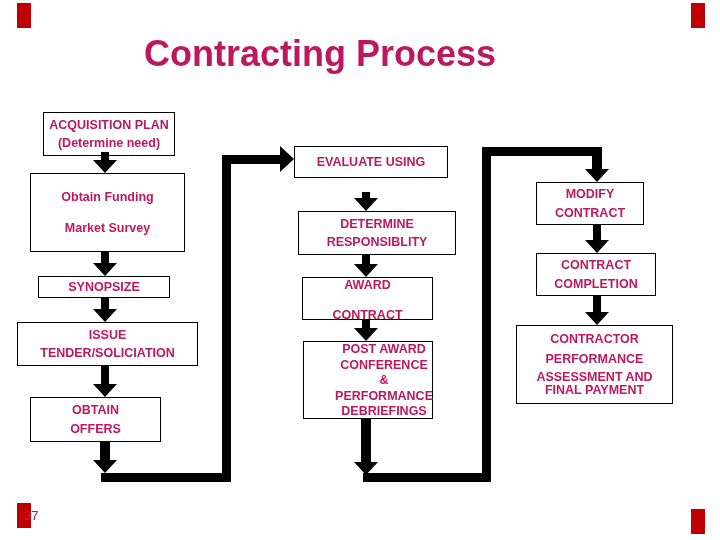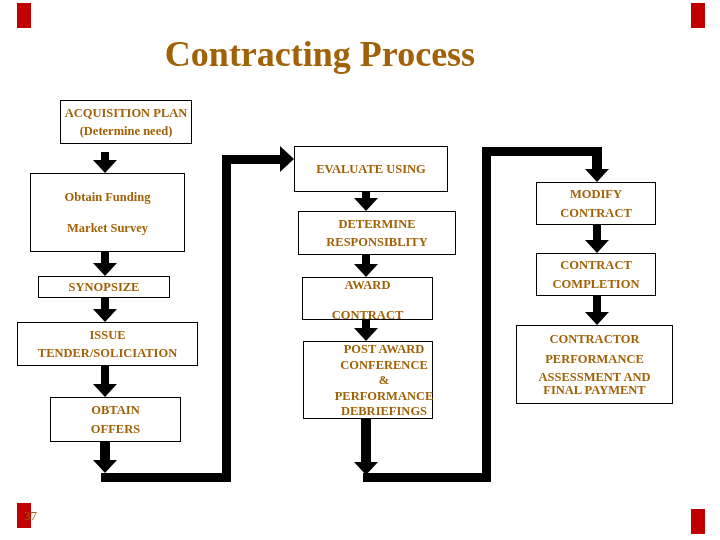--- a/index.html
+++ b/index.html
@@ -1,22 +1,22 @@
 <!DOCTYPE html>
 <html><head>
 <meta charset="utf-8">
 <style>
   html,body{margin:0;padding:0;background:#888;}
   #slide{
     position:relative;
     width:720px;height:540px;
     background:#ffffff;
     overflow:hidden;
-    font-family:Liberation Serif, serif;
-    color:#a16207;
+    font-family:Liberation Sans, sans-serif;
+    color:#be185d;
   }
   .corner{
     position:absolute;width:14px;height:25px;background:#c00000;
   }
   .title{
     position:absolute;top:33px;left:0;width:640px;
     text-align:center;font-size:36px;font-weight:bold;
     letter-spacing:0px;white-space:nowrap;
   }
   .node{
@@ -61,21 +61,21 @@
 
 <div id="slide">
 
   <div class="corner" style="left:17px;top:3px;"></div>
   <div class="corner" style="left:691px;top:3px;"></div>
   <div class="corner" style="left:17px;top:503px;"></div>
   <div class="corner" style="left:691px;top:509px;"></div>
 
   <div class="title">Contracting Process</div>
 
-  <div class="node" style="left:43px;top:100px;width:132px;height:44px;margin-left:17px;">
+  <div class="node" style="left:43px;top:112px;width:132px;height:44px;">
     <div class="ln">ACQUISITION PLAN</div>
     <div class="ln">(Determine need)</div>
   </div>
 
   <div class="arrow-down" style="left:93px;top:152px;width:24px;height:21px;">
     <div class="stem" style="height:9px;"></div>
       <div class="head"></div>
   </div>
 
   <div class="node" style="left:30px;top:173px;width:155px;height:79px;">
@@ -100,36 +100,36 @@
   <div class="node" style="left:17px;top:322px;width:181px;height:44px;">
     <div class="ln">ISSUE</div>
     <div class="ln">TENDER/SOLICIATION</div>
   </div>
 
   <div class="arrow-down" style="left:93px;top:366px;width:24px;height:31px;">
     <div class="stem" style="height:19px;"></div>
       <div class="head"></div>
   </div>
 
-  <div class="node" style="left:50px;top:397px;width:131px;height:45px;">
+  <div class="node" style="left:30px;top:397px;width:131px;height:45px;">
     <div class="ln">OBTAIN</div>
     <div class="ln">OFFERS</div>
   </div>
 
   <div class="arrow-down thick" style="left:93px;top:442px;width:24px;height:31px;">
     <div class="stem" style="height:19px;"></div>
       <div class="head"></div>
   </div>
 
   <div class="conn" style="left:101px;top:473px;width:130px;height:9px;"></div>
   <div class="conn" style="left:222px;top:155px;width:9px;height:327px;"></div>
   <div class="conn" style="left:222px;top:155px;width:59px;height:9px;"></div>
   <div class="head-right" style="left:280px;top:146px;"></div>
 
-  <div class="node" style="left:294px;top:146px;width:154px;height:46px;">
+  <div class="node" style="left:294px;top:146px;width:154px;height:32px;">
     <div class="ln">EVALUATE USING</div>
   </div>
 
   <div class="arrow-down" style="left:354px;top:192px;width:24px;height:19px;">
     <div class="stem" style="height:7px;"></div>
       <div class="head"></div>
   </div>
 
   <div class="node" style="left:298px;top:211px;width:158px;height:44px;">
     <div class="ln">DETERMINE</div>
@@ -165,21 +165,21 @@
   </div>
 
   <div class="conn" style="left:363px;top:473px;width:128px;height:9px;"></div>
   <div class="conn" style="left:482px;top:147px;width:9px;height:335px;"></div>
   <div class="conn" style="left:482px;top:147px;width:120px;height:9px;"></div>
   <div class="arrow-down thick" style="left:584px;top:155px;width:26px;height:27px;">
     <div class="stem" style="height:15px;"></div>
       <div class="head"></div>
   </div>
 
-  <div class="node" style="left:536px;top:182px;width:120px;height:43px;">
+  <div class="node" style="left:536px;top:182px;width:108px;height:43px;">
     <div class="ln">MODIFY</div>
     <div class="ln">CONTRACT</div>
   </div>
 
   <div class="arrow-down" style="left:585px;top:225px;width:24px;height:28px;">
     <div class="stem" style="height:16px;"></div>
       <div class="head"></div>
   </div>
 
   <div class="node" style="left:536px;top:253px;width:120px;height:43px;">

